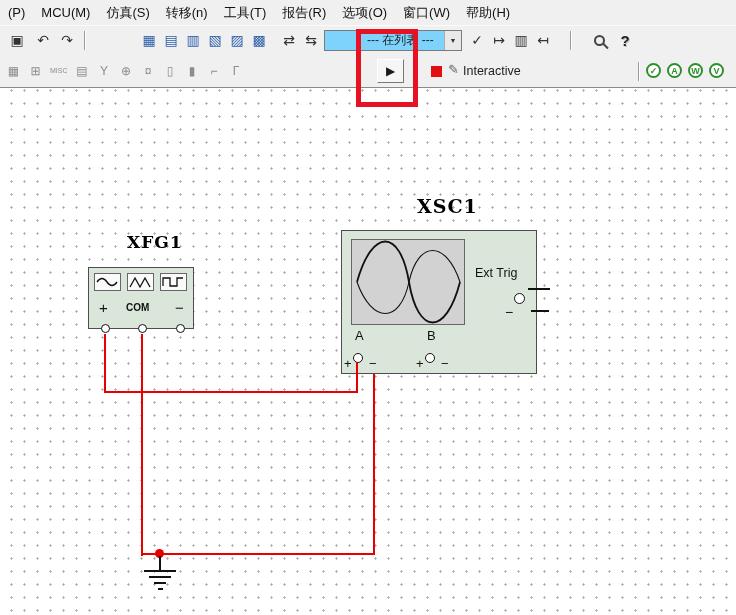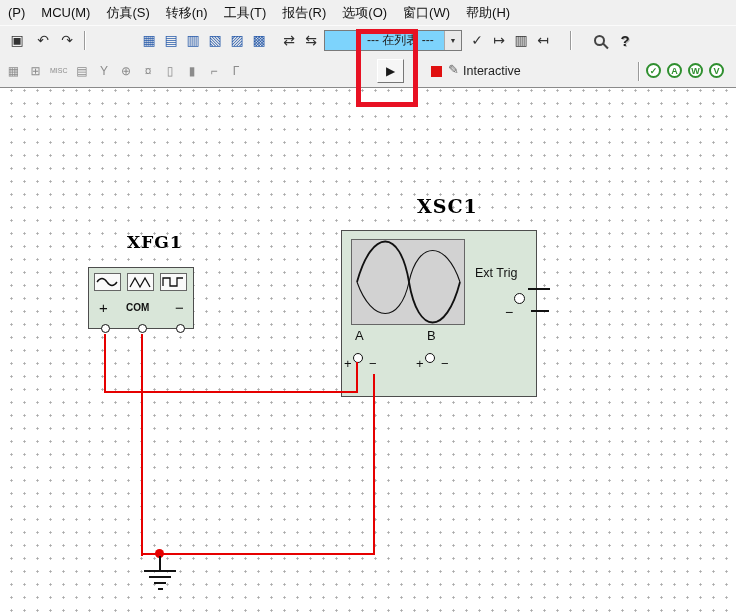--- a/index.html
+++ b/index.html
@@ -243,21 +243,21 @@
       </span>
       <span class="sgn" style="left:10px; top:32px;">+</span>
       <span class="lbl" style="left:37px; top:35px; font-weight:bold; font-size:10px;">COM</span>
       <span class="sgn" style="left:86px; top:32px;">−</span>
       <span class="term" style="left:12px; top:56px;"></span>
       <span class="term" style="left:49px; top:56px;"></span>
       <span class="term" style="left:87px; top:56px;"></span>
     </div>
 
     <div class="ref-label" style="left:417px; top:107px; font-size:19px;">XSC1</div>
-    <div class="inst" style="left:341px; top:142px; width:196px; height:167px;">
+    <div class="inst" style="left:341px; top:142px; width:196px; height:144px;">
       <div class="scope-screen">
         <svg width="112" height="84" viewBox="0 0 112 84">
           <path d="M5 42 C 20 -12, 48 -12, 57 42 C 66 96, 94 96, 108 42" stroke="#111" stroke-width="1.8" fill="none"></path>
           <path d="M5 42 C 20 84, 48 84, 57 42 C 66 0, 94 0, 108 42" stroke="#111" stroke-width="1.1" fill="none"></path>
         </svg>
       </div>
       <span class="lbl" style="left:133px; top:36px; font-size:12.5px;">Ext Trig</span>
       <span class="term" style="left:172px; top:62px; width:11px; height:11px;"></span>
       <span class="blk" style="left:186px; top:57px; width:22px; height:2px;"></span>
       <span class="blk" style="left:189px; top:79px; width:18px; height:2px;"></span>

